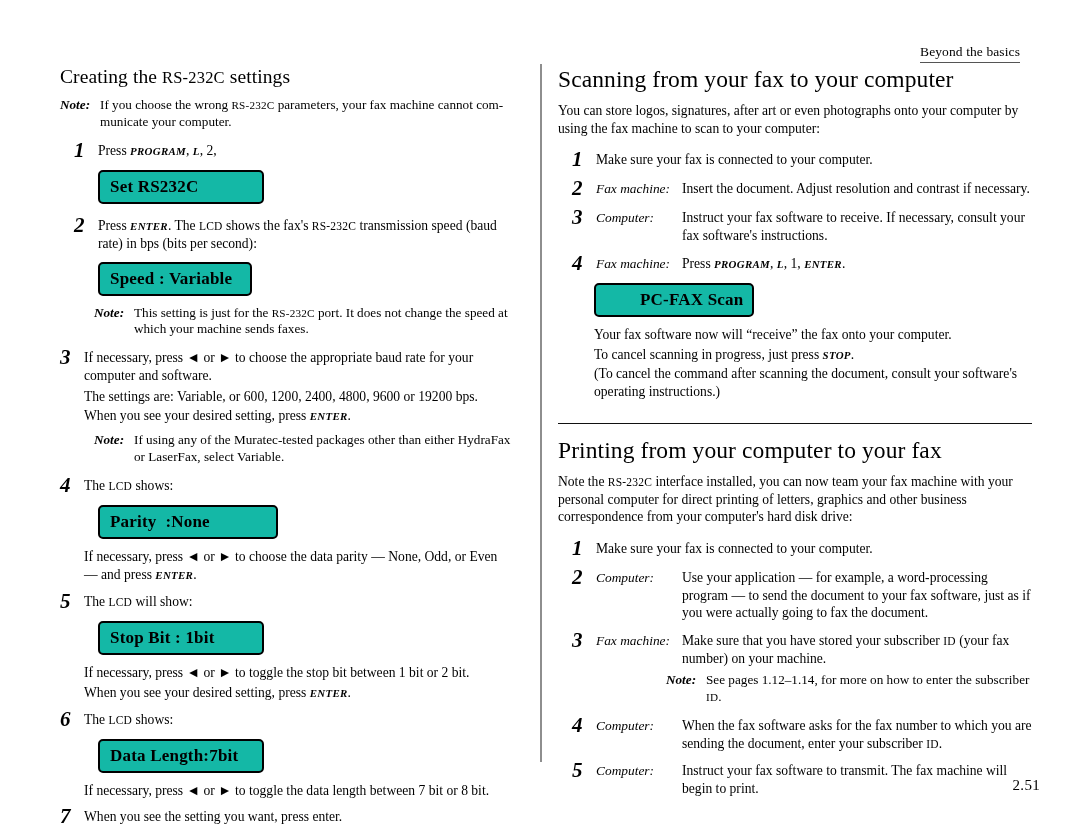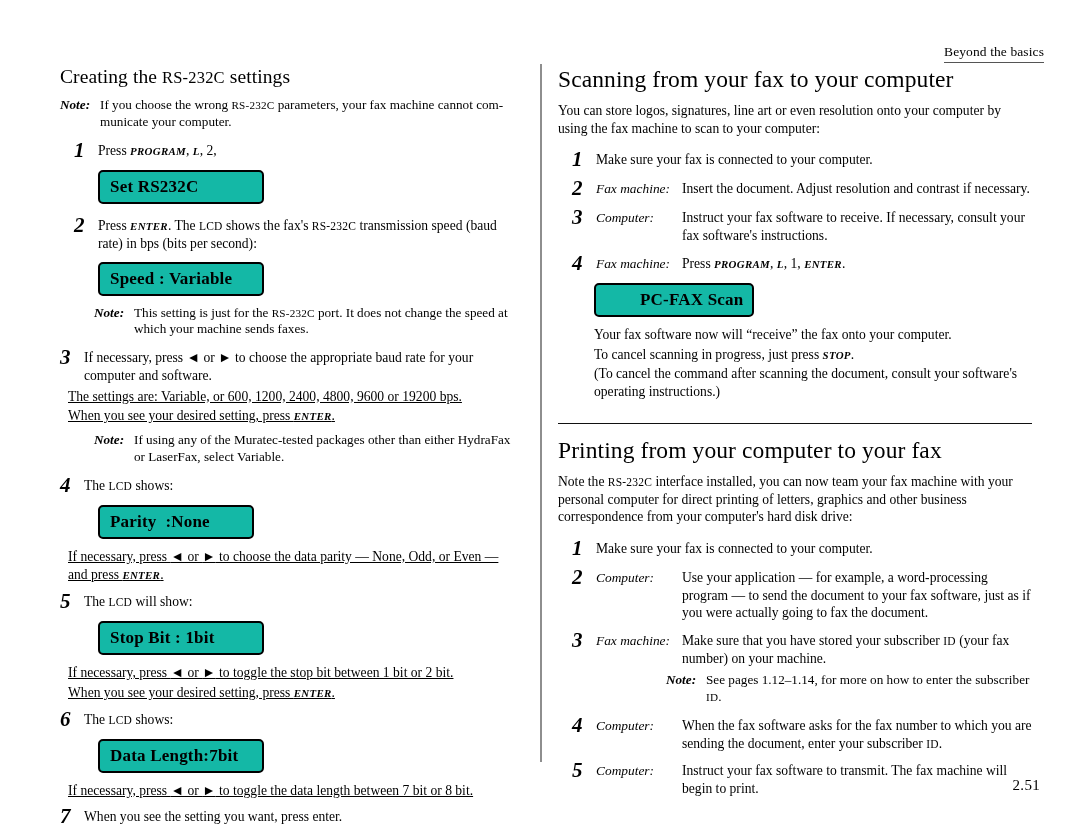--- a/index.html
+++ b/index.html
@@ -12,21 +12,21 @@
     position: relative;
     font-family: "Liberation Serif", "DejaVu Serif", serif;
     color: #000000;
     overflow: hidden;
   }
   .page { position: absolute; inset: 0; }
 
   
   .runhead {
     position: absolute;
-    right: 36px; top: 44px;
+    right: 60px; top: 44px;
     font-size: 13.5px;
     letter-spacing: .1px;
     border-bottom: 1.3px solid #555;
     padding-bottom: 2px;
     line-height: 1.2;
   }
 
   
   .col-left {
     position: absolute;
@@ -132,42 +132,42 @@
     font-style: italic;
     font-size: 13.4px;
     line-height: 1.30;
     padding-top: 4px;
   }
   .step .actor.wide { width: 86px; }
   .step .stxt.after-actor { padding-top: 4px; }
 
   
   .cont { font-size: 13.6px; line-height: 1.30; margin: 0 0 2px 0; }
-  .cont.i1 { margin-left: 8px; text-decoration: underline; }
+  .cont.i1 { margin-left: 24px; }
   .cont.i2 { margin-left: 36px; }
 
   
   .lcd {
     display: inline-block;
     border: 2.4px solid #000;
     border-radius: 5px;
     font-weight: bold;
     font-size: 17px;
     line-height: 1;
     padding: 6px 10px 7px 10px;
     margin: 6px 0 9px 0;
     background: #14b8a6;
     letter-spacing: .2px;
     white-space: pre;
   }
   .lcd-wrap { margin-left: 38px; }
   .lcd-wrap.r { margin-left: 36px; }
   .lcd.w1 { width: 166px; }
-  .lcd.w2 { width: 166px; }
-  .lcd.w3 { width: 156px; }
+  .lcd.w2 { width: 154px; }
+  .lcd.w3 { width: 180px; }
   .lcd.w4 { width: 166px; }
   .lcd.w5 { width: 166px; }
   .lcd.pcfax { width: 160px; padding-left: 44px; }
 
   
   .folio {
     position: absolute;
     right: 40px; bottom: 40px;
     font-size: 15px;
     letter-spacing: .3px;
@@ -269,21 +269,21 @@
 
     <div class="lcd-wrap">
       
     </div>
 
   </div>
 
   <div class="col-right">
 
     <h1 class="sect-big">Scanning from your fax to your computer</h1>
-    <p class="intro">You can store logos, signatures, line art or even resolution onto your computer by using the fax machine to scan to your computer:</p>
+    <p class="intro">You can store logos, signatures, after art or even photographs onto your computer by using the fax machine to scan to your computer:</p>
 
     <div class="step l-indent">
       <div class="num">1</div>
       <div class="stxt">Make sure your fax is connected to your computer.</div>
     </div>
 
     <div class="step l-indent" style="margin-top:6px">
       <div class="num">2</div>
       <div class="actor wide">Fax machine:</div>
       <div class="stxt after-actor">Insert the document. Adjust resolution and contrast if necessary.</div>

